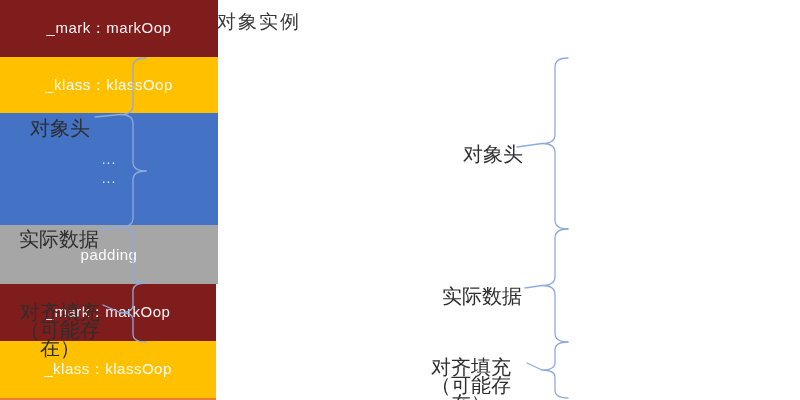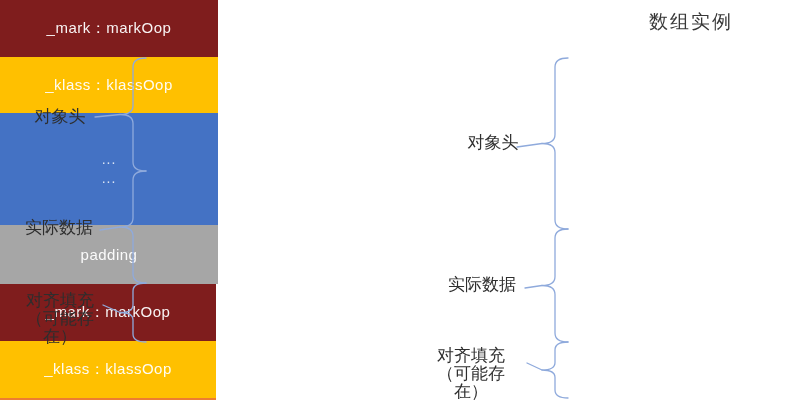--- a/index.html
+++ b/index.html
@@ -32,43 +32,44 @@
   #left-stack .bh-padding {height:59px;}
 
   #right-stack .bh-mark    {height:57px;}
   #right-stack .bh-klass   {height:57px;}
   #right-stack .bh-length  {height:57px;}
 
   .dots{font-size:14px;line-height:19px;opacity:0.85;letter-spacing:1px;}
   .inst{line-height:21px;}
 
   .side-label{
-    position:absolute;width:100px;text-align:center;font-size:17px;color:#2e2e2e;
+    position:absolute;width:100px;text-align:center;font-size:20px;color:#2e2e2e;
     line-height:18px;
+    margin-top:11px;
   }
   #left-label-header {left:10px;top:108px;}
   #left-label-data   {left:9px; top:219px;}
   #left-label-padding{left:10px;top:292px;}
   #right-label-header {left:443px;top:134px;}
   #right-label-data   {left:432px;top:276px;}
   #right-label-padding{left:421px;top:347px;}
 
   svg.braces{position:absolute;overflow:visible;}
   #left-braces {left:88px; top:50px;}
   #right-braces{left:511px;top:50px;}
   svg.braces path, svg.braces line{
     fill:none;stroke:#8FAADC;stroke-width:1.3;stroke-linecap:round;stroke-linejoin:round;
   }
 </style>
 </head>
 <body>
 
 <div id="canvas">
 
-  <div id="right-title" class="title">数组实例</div>
+  <div id="left-title" class="title">对象实例</div>
 
   <div id="left-stack">
     <div class="block bg-green bh-mark">
       <span>_mark：markOop</span>
     </div>
     <div class="block bg-yellow bh-klass">
       <span>_klass：klassOop</span>
     </div>
     <div class="block bg-blue bh-instance">
       <span class="dots">...</span>

